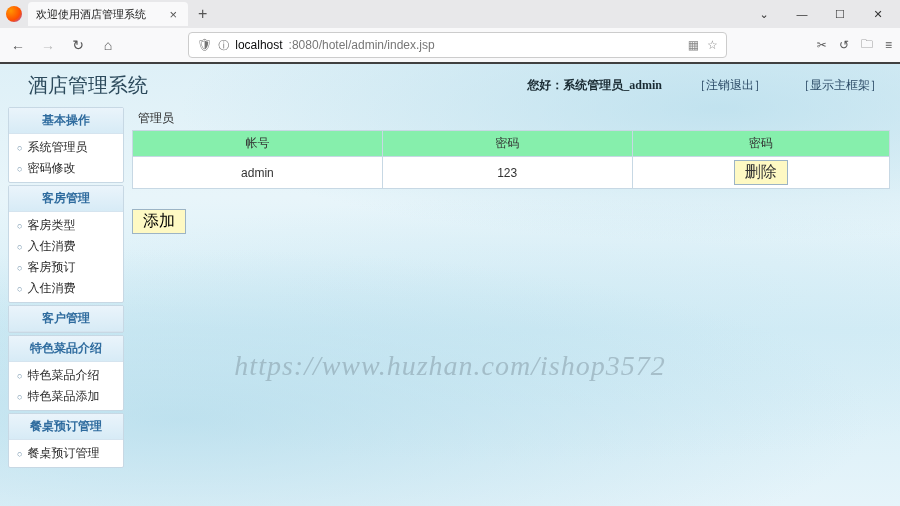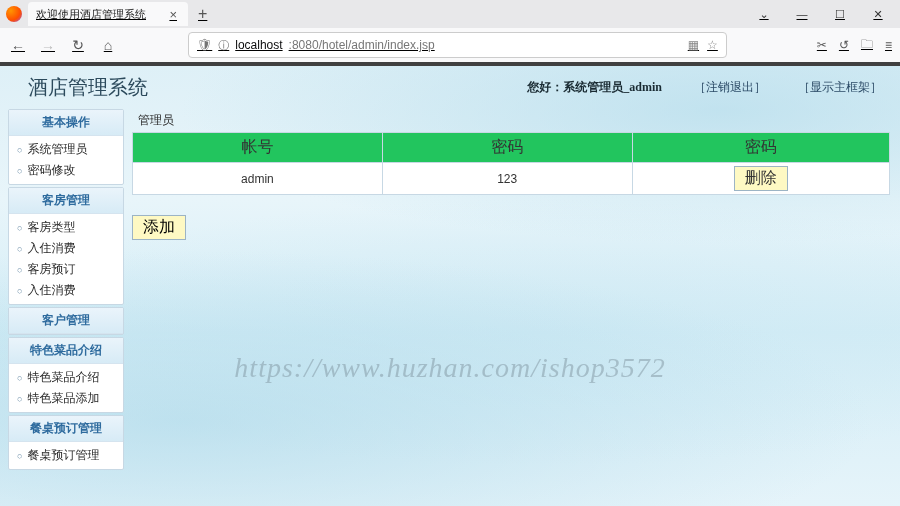--- a/index.html
+++ b/index.html
@@ -8,22 +8,21 @@
   font-size: 12px;
   background: #f5f5f5;
   width: 900px;
   height: 506px;
   overflow: hidden;
   position: relative;
 }
 
 .browser-chrome {
   background: #f0f0f2;
-  border-bottom: 4px solid #404040;
-  text-decoration: underline;
+  border-bottom: 2px solid #404040;
 }
 .tab-bar {
   display: flex;
   align-items: center;
   height: 28px;
   padding-left: 6px;
   background: #e8e8ea;
 }
 .ff-icon {
   width: 16px; height: 16px;
@@ -181,25 +180,25 @@
   padding:3px 6px;
   font-size:12px;
 }
 .table {
   width:100%;
   border-collapse:collapse;
   background:#fff;
   border:1px solid #c7d8e4;
 }
 .table th {
-  background:#22c55e;
+  background:#86efac;
   border:1px solid #c7d8e4;
   padding:4px 0;
   font-weight:normal;
-  font-size:16px;
+  font-size:12px;
   color:#333;
 }
 .table td {
   border:1px solid #c7d8e4;
   padding:3px 0;
   text-align:center;
   font-size:12px;
   color:#333;
   background:#fff;
   margin-top:37px;

